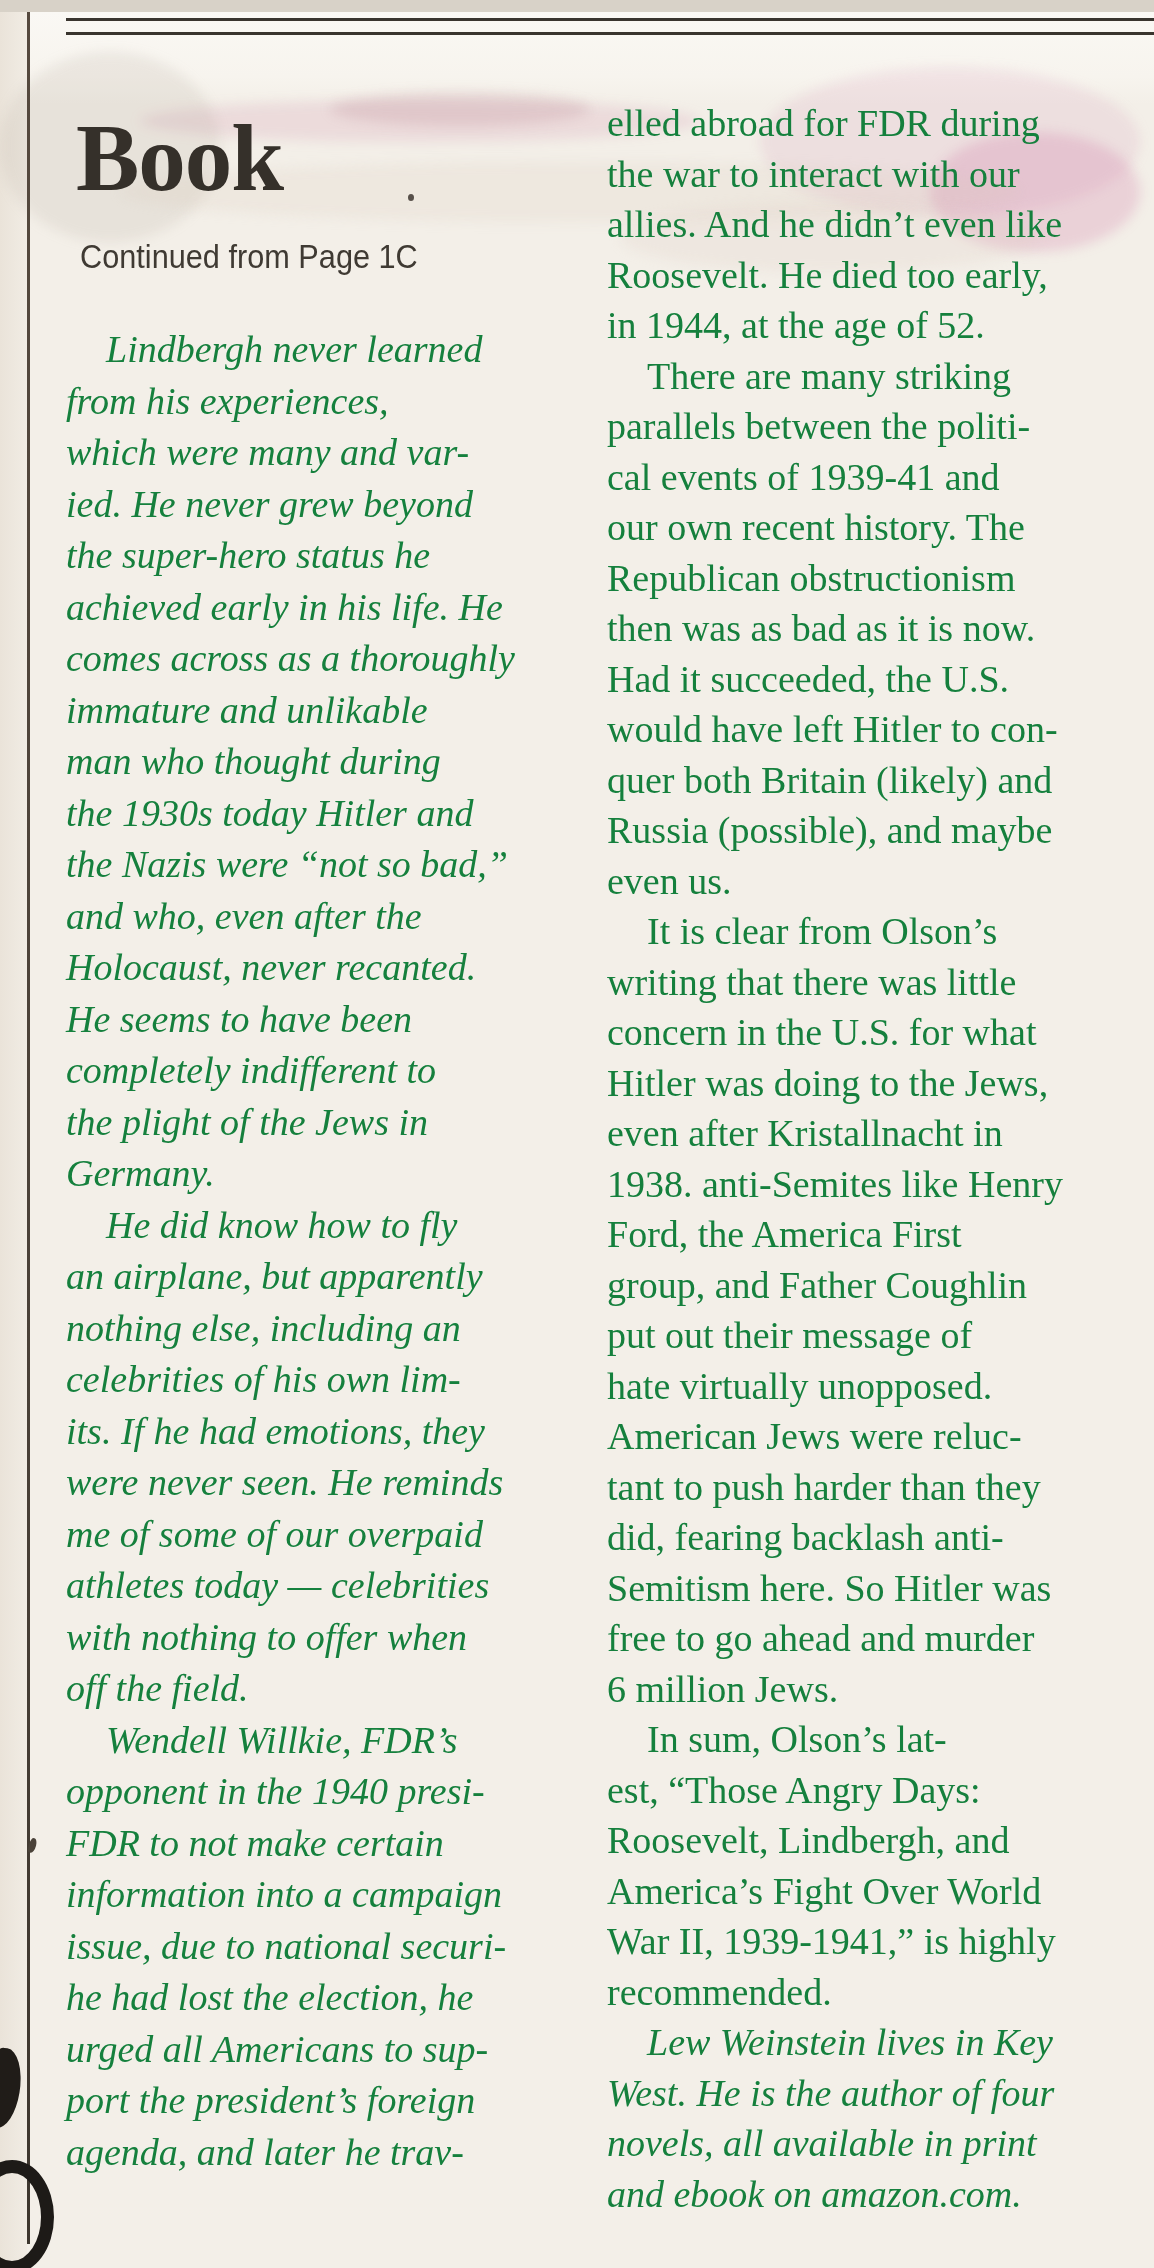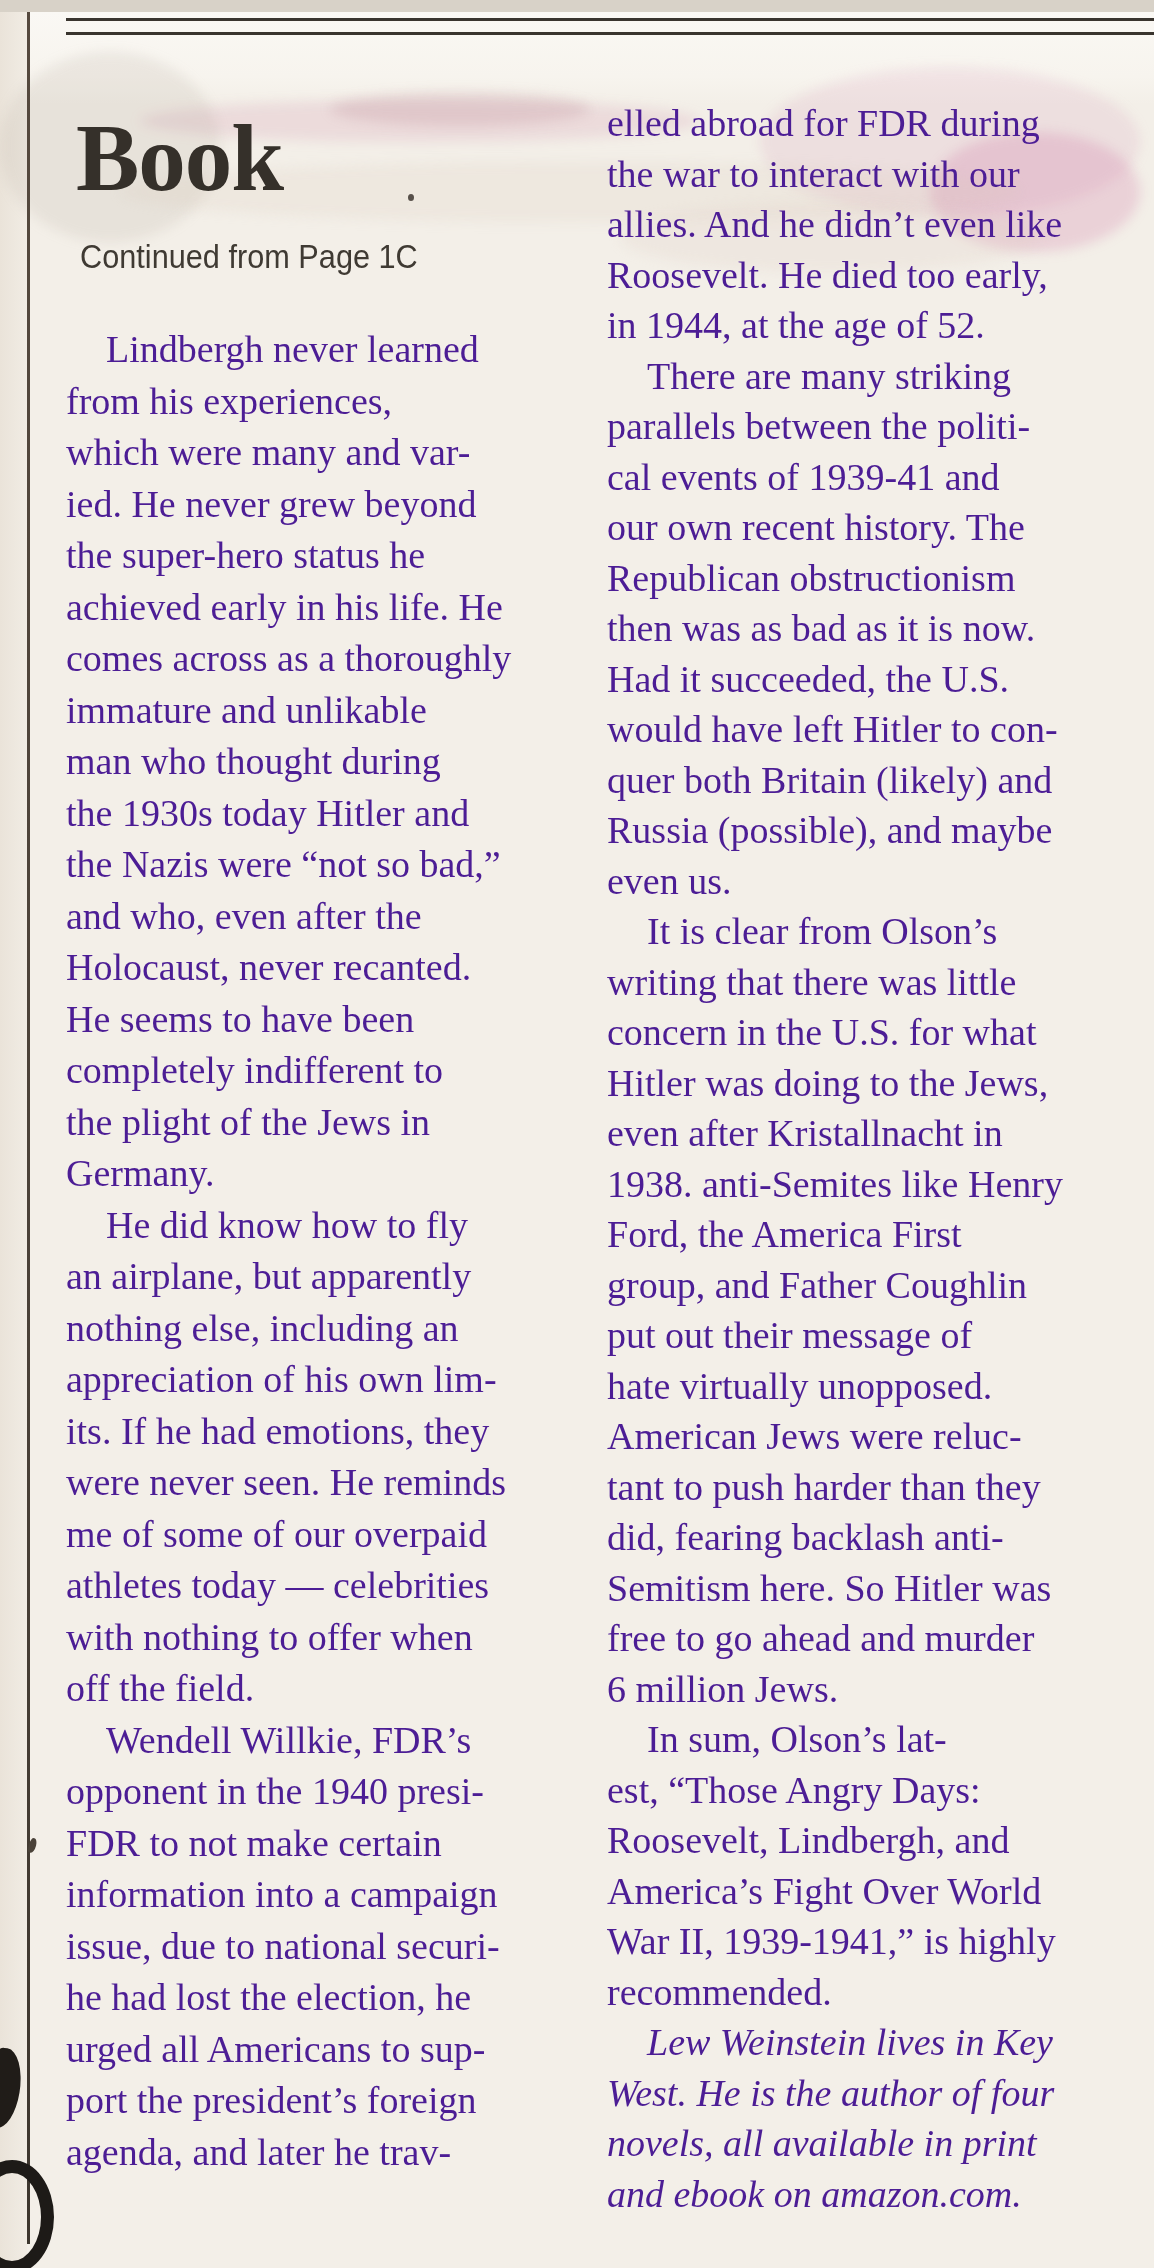--- a/index.html
+++ b/index.html
@@ -38,23 +38,23 @@
     font-family:"Liberation Serif",serif;font-weight:bold;
     font-size:95px;line-height:100px;color:#35302a;letter-spacing:-1px;
   }
   .continued{
     position:absolute;left:80px;top:226px;
     font-family:"Liberation Sans",sans-serif;
     font-size:33px;color:#3f3a33;
     transform:scaleX(.93);transform-origin:left center;white-space:nowrap;
   }
 
-  .col{position:absolute;color:#4c1d95;font-size:38px;white-space:nowrap;}
+  .col{position:absolute;color:#15803d;font-size:38px;white-space:nowrap;}
   .col .line{height:51px;line-height:51px;}
-  #col-left{left:66px;top:312px;width:500px;}
+  #col-left{left:66px;top:312px;width:500px;font-style:italic;}
   #col-left .line{height:51.5px;line-height:51.5px;}
   #col-right{left:607px;top:86px;width:540px;}
   #col-right .line{height:50.5px;line-height:50.5px;}
   .line.indent{padding-left:40px;}
   .line.italic{font-style:italic;}
 
   
   .frag1{position:absolute;left:-16px;top:2036px;width:36px;height:80px;
     background:#201c18;border-radius:45% 60% 55% 40%;transform:rotate(9deg);}
   .frag2{position:absolute;left:-30px;top:2148px;width:58px;height:88px;
@@ -105,21 +105,21 @@
       <div class="line">the Nazis were “not so bad,”</div>
       <div class="line">and who, even after the</div>
       <div class="line">Holocaust, never recanted.</div>
       <div class="line">He seems to have been</div>
       <div class="line">completely indifferent to</div>
       <div class="line">the plight of the Jews in</div>
       <div class="line">Germany.</div>
       <div class="line indent">He did know how to fly</div>
       <div class="line">an airplane, but apparently</div>
       <div class="line">nothing else, including an</div>
-      <div class="line">appreciation of his own lim-</div>
+      <div class="line">celebrities of his own lim-</div>
       <div class="line">its. If he had emotions, they</div>
       <div class="line">were never seen. He reminds</div>
       <div class="line">me of some of our overpaid</div>
       <div class="line">athletes today — celebrities</div>
       <div class="line">with nothing to offer when</div>
       <div class="line">off the field.</div>
       <div class="line indent">Wendell Willkie, FDR’s</div>
       <div class="line">opponent in the 1940 presi-</div>
       <div class="line">FDR to not make certain</div>
       <div class="line">information into a campaign</div>

